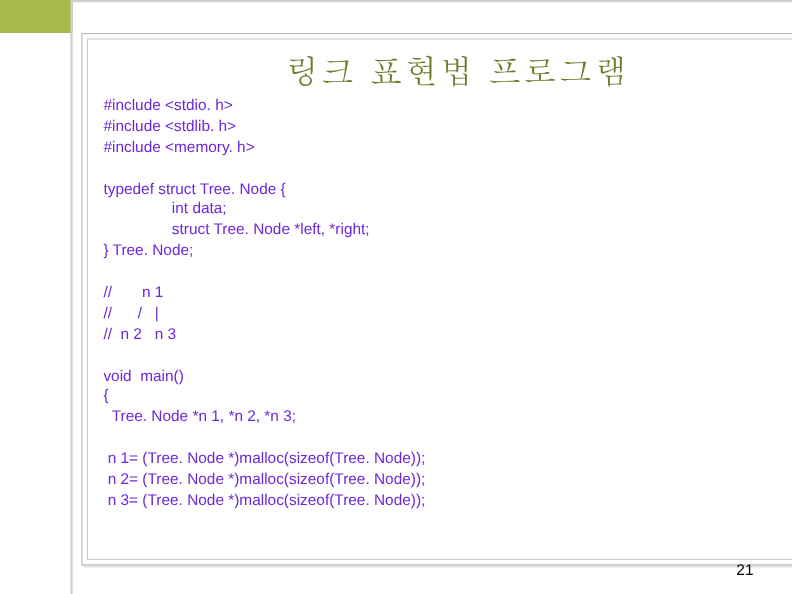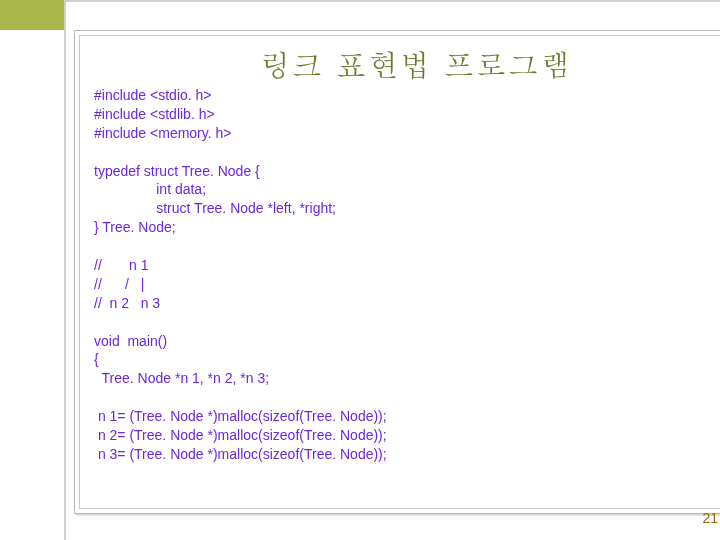--- a/index.html
+++ b/index.html
@@ -55,23 +55,23 @@
     position: absolute;
     top: 50px; left: 14px;
     font-family: "Malgun Gothic", Arial, sans-serif;
     font-size: 14px;
     color: #6d28d9;
     line-height: 1.35;
     white-space: pre;
   }
   .pagenum {
     position: absolute;
-    bottom: 14px; right: 2px;
+    bottom: 14px; right: 35px;
     font-size: 14px;
-    color: #a16207;
+    color: #000000;
     font-family: Arial, sans-serif;
   }
 </style>
 </head>
 <body>
 
 <div class="top-stripe"></div>
 <div class="top-line"></div>
 <div class="vline"></div>
 

